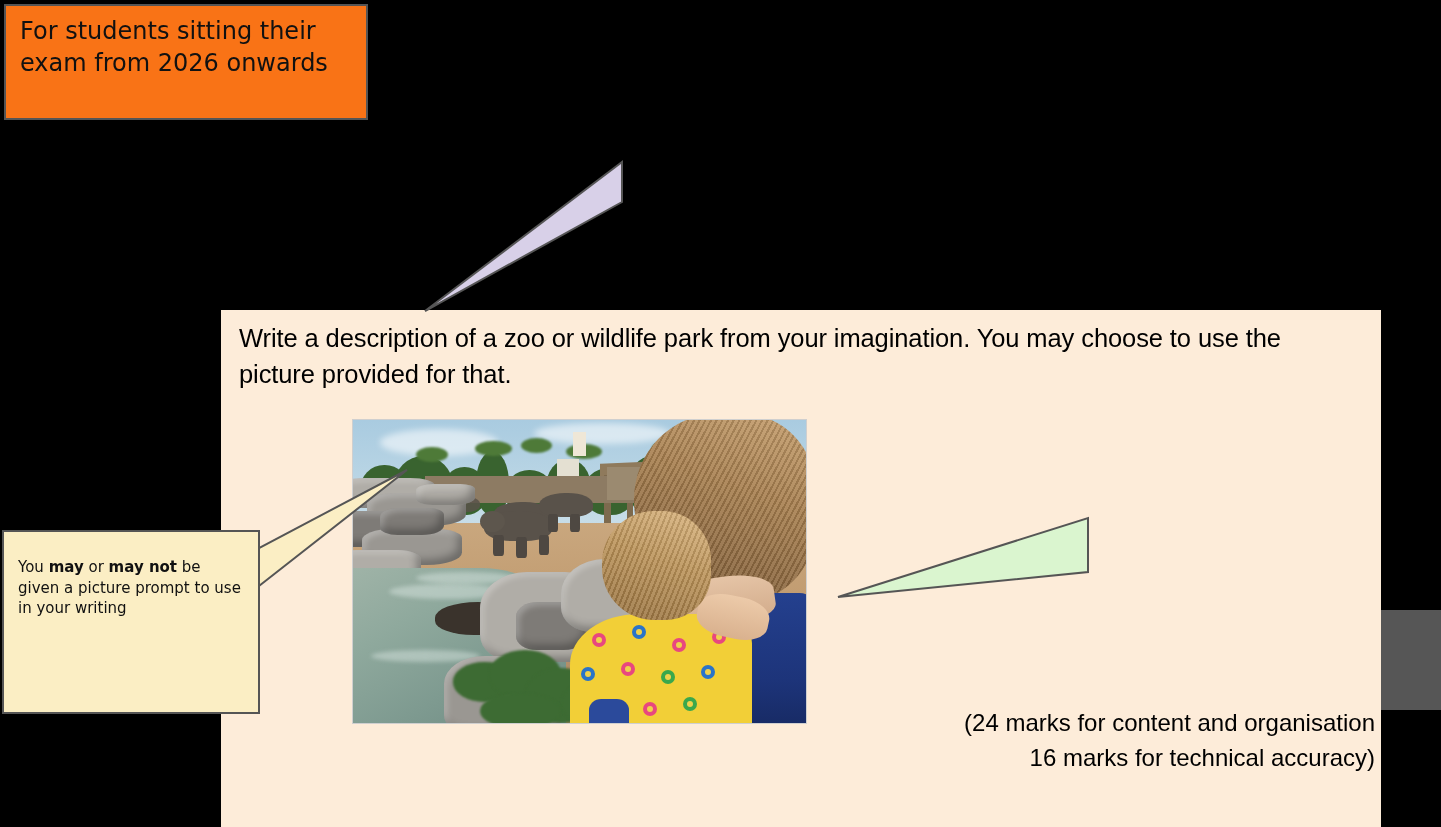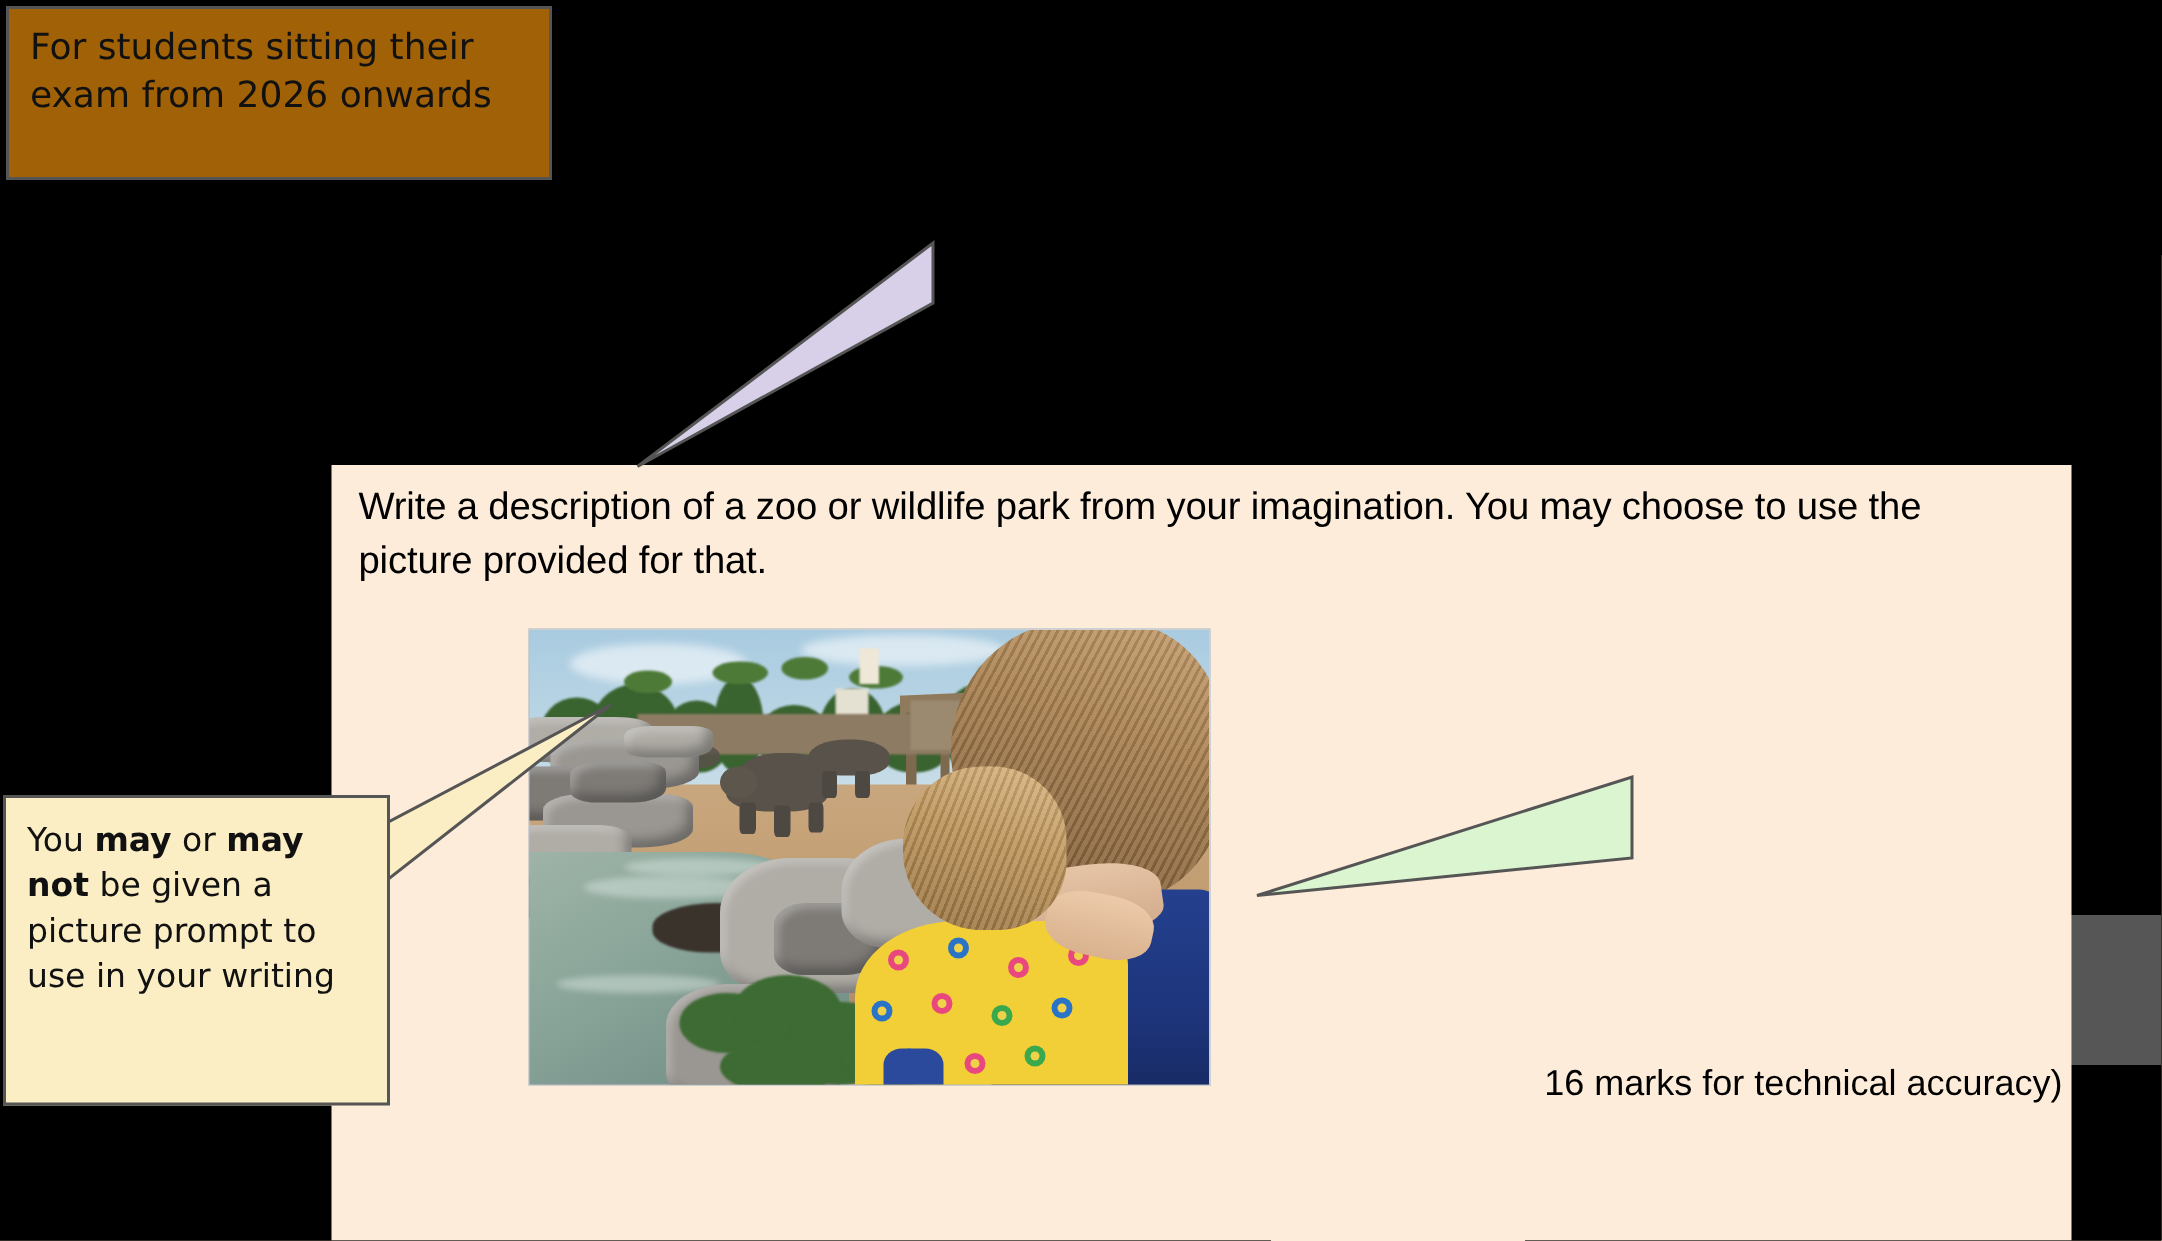--- a/index.html
+++ b/index.html
@@ -216,38 +216,38 @@
     border:2px solid #555;
     font-family: "DejaVu Sans", sans-serif;
     color:#111;
     line-height:1.30;
   }
   .callout .txt { display:block; }
   .callout b { font-weight:700; }
 
   #callout-exam-year {
     left:4px; top:4px; width:364px; height:116px;
-    background:#a16207;
+    background:#f97316;
     padding:10px 14px;
     font-size:24px;
     line-height:1.32;
   }
 
   #callout-describe {
     left:620px; top:60px; width:320px; height:174px;
     background:#d8d0e8;
     padding:12px 16px;
     font-size:23px;
     line-height:1.33;
   }
   #callout-picture-optional {
-    left:2px; top:530px; width:258px; height:207px;
+    left:2px; top:530px; width:258px; height:184px;
     background:#fbeec4;
-    padding:14px 14px;
-    font-size:22px;
+    padding:25px 14px;
+    font-size:15px;
     line-height:1.38;
   }
   #callout-not-describe {
     left:1086px; top:404px; width:354px; height:204px;
     background:#daf5cf;
     padding:12px 16px;
     font-size:23px;
     line-height:1.36;
   }
 
@@ -366,20 +366,21 @@
 
       </div>
       <div class="child-collar"></div>
       <div class="child-arm"></div>
       <div class="child-hair"></div>
       <div class="child-hair-strands"></div>
     </div>
   </div>
 
   <div id="marks">
+    <div>(24 marks for content and organisation</div>
     <div>16 marks for technical accuracy)</div>
   </div>
 
   <svg class="tail" style="left:0;top:0;width:1441px;height:827px;">
 
     <polygon points="622,162 622,202 425,311" fill="#d8d0e8" stroke="#555" stroke-width="2"></polygon>
 
     <polygon points="259,548 259,586 407,470" fill="#fbeec4" stroke="#555" stroke-width="2"></polygon>
 
     <polygon points="1088,518 1088,572 838,597" fill="#daf5cf" stroke="#555" stroke-width="2"></polygon>

